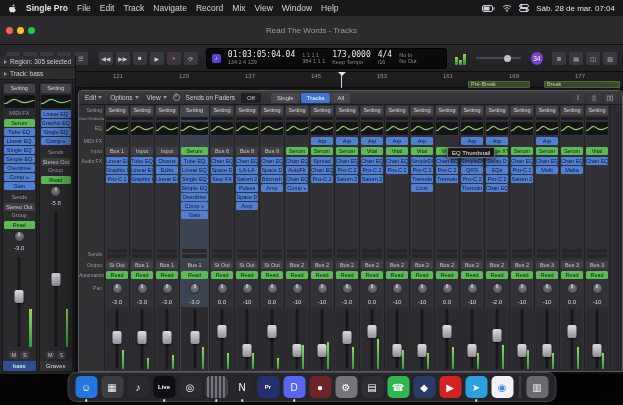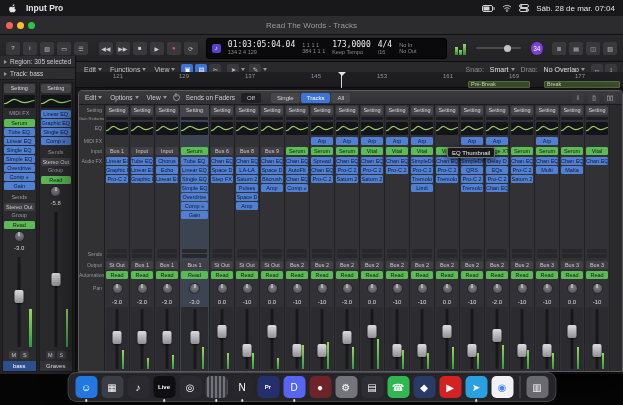--- a/index.html
+++ b/index.html
@@ -10,21 +10,21 @@
 
 .menubar{position:absolute;top:0;left:0;width:100%;height:16px;background:#18181a;display:flex;align-items:center;gap:9px;padding:0 8px;font-size:8.5px;color:#e4e4e6;z-index:30;}
 .mb-app{font-weight:bold;}
 .mb-item{opacity:.9;white-space:nowrap;}
 .mb-right{margin-left:auto;display:flex;align-items:center;gap:7px;}
 .mb-clock{font-size:8px;color:#e4e4e6;white-space:nowrap;}
 .sicon{display:flex;align-items:center;}
 
 
 .window{position:absolute;top:16px;left:0;width:623px;height:358px;background:#1d1d1f;z-index:1;}
-.titlebar{height:19px;background:#2c2c2e;border-bottom:1px solid #101012;display:flex;align-items:center;padding:0 6px;position:relative;}
+.titlebar{height:29px;background:#2c2c2e;border-bottom:1px solid #101012;display:flex;align-items:center;padding:0 6px;position:relative;}
 .lights{display:flex;gap:4px;z-index:2;}
 .light{width:7px;height:7px;border-radius:50%;}
 .l-red{background:#ff5f57}.l-yel{background:#febc2e}.l-grn{background:#28c840}
 .title{position:absolute;left:0;right:0;text-align:center;font-size:8px;color:#9c9ca0;}
 
 
 .transport{height:27px;background:linear-gradient(#2a2a2c,#222224);border-bottom:1px solid #0e0e0f;display:flex;align-items:center;gap:3px;padding:0 6px;}
 .tbtn{min-width:14px;height:13px;border-radius:2px;background:#39393d;color:#c9c9cd;font-size:6px;display:flex;align-items:center;justify-content:center;padding:0 2px;}
 .tbtn.rec{color:#e85454;}
 .tgap{width:5px;}
@@ -134,21 +134,32 @@
 <body>
 
 <div id="screen">
 
   <div class="menubar">
     <span class="sicon">
       <svg width="9" height="10" viewBox="0 0 9 10">
           <path d="M6.3 1.2c-.5.1-1.1.4-1.4.9-.3.4-.5 1-.4 1.5.6 0 1.1-.3 1.5-.8.3-.4.5-1 .3-1.6zM6.5 3.8c-.8 0-1.2.4-1.8.4-.6 0-1.1-.4-1.8-.4C2 3.8 1.1 4.6 1.1 6c0 1.6 1.2 3.4 2 3.4.5 0 .7-.3 1.4-.3s.9.3 1.4.3c.8 0 1.9-1.8 1.9-2.6-.9-.4-1.2-1-1.2-1.7 0-.6.4-1 .8-1.3-.3 0-.6 0-.9 0z" fill="#e4e4e6"></path>
         </svg>
     </span>
-    <span class="mb-app">Input Pro</span>
+    <span class="mb-app">Single Pro</span>
+    <span style="display:flex;gap:9px;">
+        <span class="mb-item">File</span>
+        <span class="mb-item">Edit</span>
+        <span class="mb-item">Track</span>
+        <span class="mb-item">Navigate</span>
+        <span class="mb-item">Record</span>
+        <span class="mb-item">Mix</span>
+        <span class="mb-item">View</span>
+        <span class="mb-item">Window</span>
+        <span class="mb-item">Help</span>
+      </span>
     <span class="mb-right">
       <span class="sicon">
           <svg width="13" height="7" viewBox="0 0 13 7">
             <rect x="0.5" y="0.5" width="10" height="6" rx="1.5" fill="none" stroke="#cfcfd3"></rect>
             <rect x="1.5" y="1.5" width="6" height="4" rx="0.5" fill="#cfcfd3"></rect>
             <rect x="11.5" y="2" width="1" height="3" rx="0.5" fill="#cfcfd3"></rect>
           </svg>
         </span>
       <span class="sicon">
           <svg width="10" height="8" viewBox="0 0 10 8">

